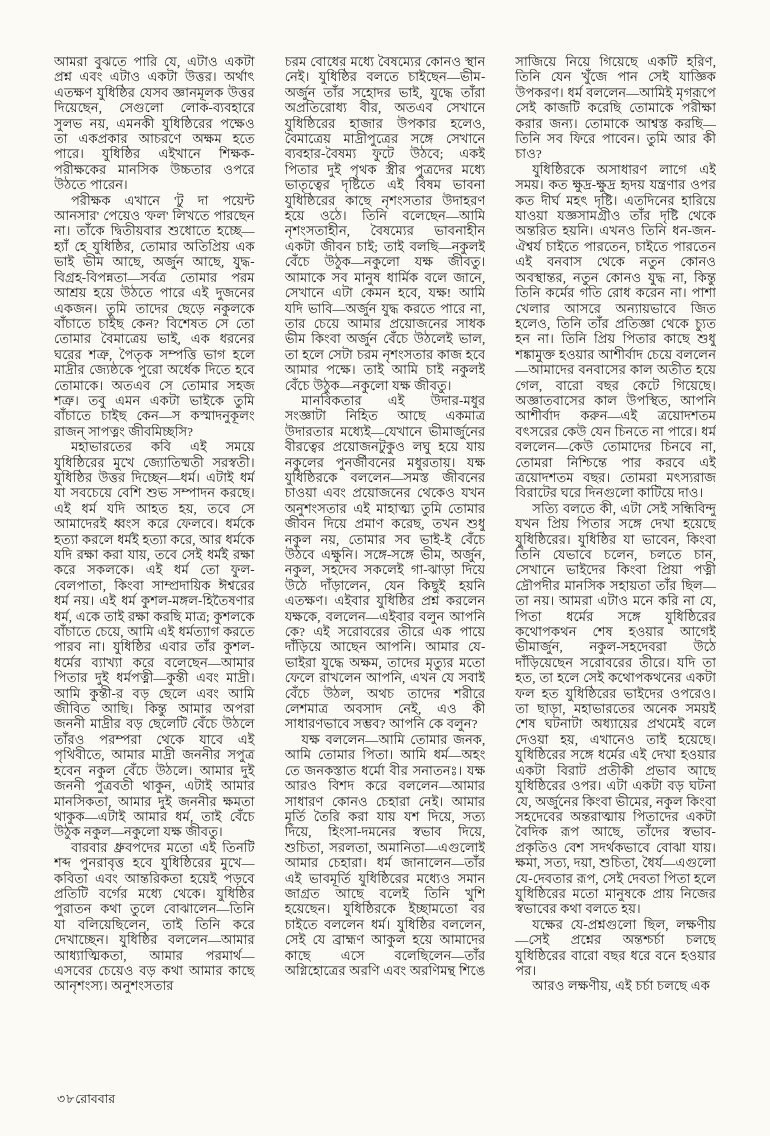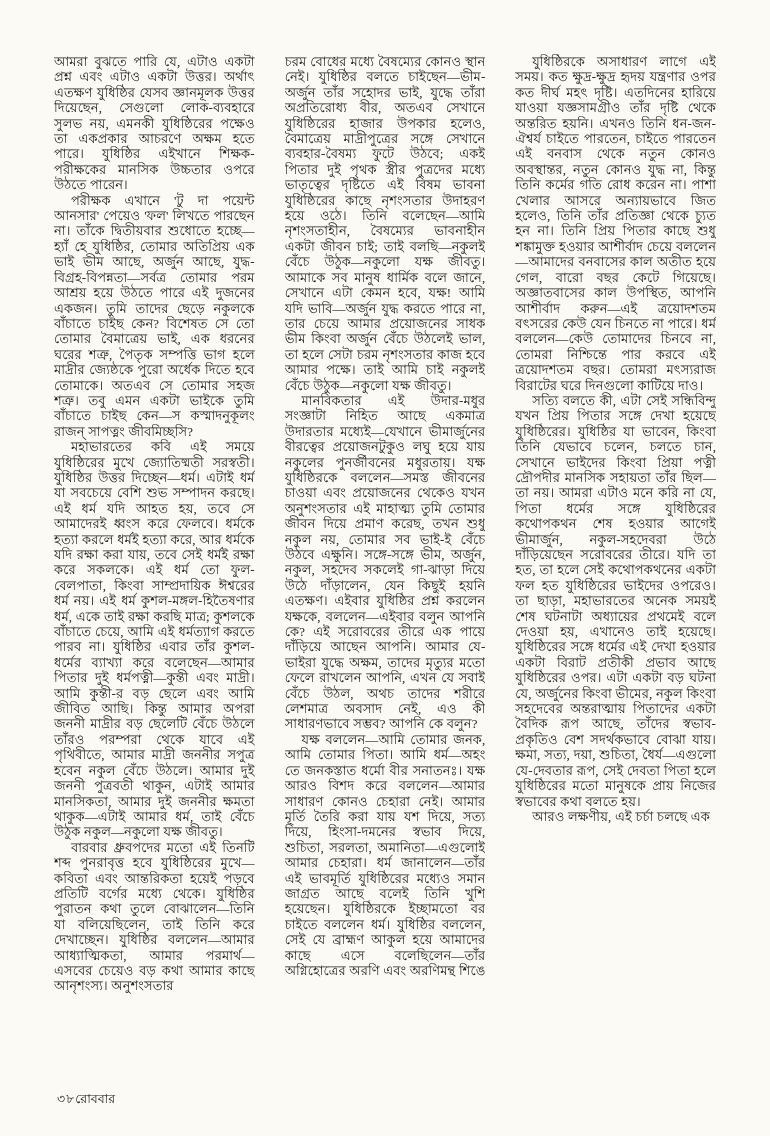--- a/index.html
+++ b/index.html
@@ -70,22 +70,24 @@
         <p class="para">পরীক্ষক এখানে 'টু দা পয়েন্ট আনসার' পেয়েও 'ফল' লিখতে পারছেন না। তাঁকে দ্বিতীয়বার শুধোতে হচ্ছে—হ্যাঁ হে যুধিষ্ঠির, তোমার অতিপ্রিয় এক ভাই ভীম আছে, অর্জুন আছে, যুদ্ধ-বিগ্রহ-বিপন্নতা—সর্বত্র তোমার পরম আশ্রয় হয়ে উঠতে পারে এই দুজনের একজন। তুমি তাদের ছেড়ে নকুলকে বাঁচাতে চাইছ কেন? বিশেষত সে তো তোমার বৈমাত্রেয় ভাই, এক ধরনের ঘরের শত্রু, পৈতৃক সম্পত্তি ভাগ হলে মাদ্রীর জ্যেষ্ঠকে পুরো অর্ধেক দিতে হবে তোমাকে। অতএব সে তোমার সহজ শত্রু। তবু এমন একটা ভাইকে তুমি বাঁচাতে চাইছ কেন—স কস্মাদনুকূলং রাজন্ সাপত্নং জীবমিচ্ছসি?</p>
         <p class="para">মহাভারতের কবি এই সময়ে যুধিষ্ঠিরের মুখে জ্যোতিষ্মতী সরস্বতী। যুধিষ্ঠির উত্তর দিচ্ছেন—ধর্ম। এটাই ধর্ম যা সবচেয়ে বেশি শুভ সম্পাদন করছে। এই ধর্ম যদি আহত হয়, তবে সে আমাদেরই ধ্বংস করে ফেলবে। ধর্মকে হত্যা করলে ধর্মই হত্যা করে, আর ধর্মকে যদি রক্ষা করা যায়, তবে সেই ধর্মই রক্ষা করে সকলকে। এই ধর্ম তো ফুল-বেলপাতা, কিংবা সাম্প্রদায়িক ঈশ্বরের ধর্ম নয়। এই ধর্ম কুশল-মঙ্গল-হিতৈষণার ধর্ম, একে তাই রক্ষা করছি মাত্র; কুশলকে বাঁচাতে চেয়ে, আমি এই ধর্মত্যাগ করতে পারব না। যুধিষ্ঠির এবার তাঁর কুশল-ধর্মের ব্যাখ্যা করে বলেছেন—আমার পিতার দুই ধর্মপত্নী—কুন্তী এবং মাদ্রী। আমি কুন্তী-র বড় ছেলে এবং আমি জীবিত আছি। কিন্তু আমার অপরা জননী মাদ্রীর বড় ছেলেটি বেঁচে উঠলে তাঁরও পরম্পরা থেকে যাবে এই পৃথিবীতে, আমার মাদ্রী জননীর সপুত্র হবেন নকুল বেঁচে উঠলে। আমার দুই জননী পুত্রবতী থাকুন, এটাই আমার মানসিকতা, আমার দুই জননীর ক্ষমতা থাকুক—এটাই আমার ধর্ম, তাই বেঁচে উঠুক নকুল—নকুলো যক্ষ জীবতু।</p>
         <p class="para">বারবার ধ্রুবপদের মতো এই তিনটি শব্দ পুনরাবৃত্ত হবে যুধিষ্ঠিরের মুখে—কবিতা এবং আন্তরিকতা হয়েই পড়বে প্রতিটি বর্গের মধ্যে থেকে। যুধিষ্ঠির পুরাতন কথা তুলে বোঝালেন—তিনি যা বলিয়েছিলেন, তাই তিনি করে দেখাচ্ছেন। যুধিষ্ঠির বললেন—আমার আধ্যাত্মিকতা, আমার পরমার্থ—এসবের চেয়েও বড় কথা আমার কাছে আনৃশংস্য। অনুশংসতার</p>
       </div>
     <div class="column">
         <p class="para first">চরম বোধের মধ্যে বৈষম্যের কোনও স্থান নেই। যুধিষ্ঠির বলতে চাইছেন—ভীম-অর্জুন তাঁর সহোদর ভাই, যুদ্ধে তাঁরা অপ্রতিরোধ্য বীর, অতএব সেখানে যুধিষ্ঠিরের হাজার উপকার হলেও, বৈমাত্রেয় মাদ্রীপুত্রের সঙ্গে সেখানে ব্যবহার-বৈষম্য ফুটে উঠবে; একই পিতার দুই পৃথক স্ত্রীর পুত্রদের মধ্যে ভাতৃত্বের দৃষ্টিতে এই বিষম ভাবনা যুধিষ্ঠিরের কাছে নৃশংসতার উদাহরণ হয়ে ওঠে। তিনি বলেছেন—আমি নৃশংসতাহীন, বৈষম্যের ভাবনাহীন একটা জীবন চাই; তাই বলছি—নকুলই বেঁচে উঠুক—নকুলো যক্ষ জীবতু। আমাকে সব মানুষ ধার্মিক বলে জানে, সেখানে এটা কেমন হবে, যক্ষ! আমি যদি ভাবি—অর্জুন যুদ্ধ করতে পারে না, তার চেয়ে আমার প্রয়োজনের সাধক ভীম কিংবা অর্জুন বেঁচে উঠলেই ভাল, তা হলে সেটা চরম নৃশংসতার কাজ হবে আমার পক্ষে। তাই আমি চাই নকুলই বেঁচে উঠুক—নকুলো যক্ষ জীবতু।</p>
         <p class="para">মানবিকতার এই উদার-মধুর সংজ্ঞাটা নিহিত আছে একমাত্র উদারতার মধ্যেই—যেখানে ভীমার্জুনের বীরত্বের প্রয়োজনটুকুও লঘু হয়ে যায় নকুলের পুনর্জীবনের মধুরতায়। যক্ষ যুধিষ্ঠিরকে বললেন—সমস্ত জীবনের চাওয়া এবং প্রয়োজনের থেকেও যখন অনুশংসতার এই মাহাত্ম্য তুমি তোমার জীবন দিয়ে প্রমাণ করেছ, তখন শুধু নকুল নয়, তোমার সব ভাই-ই বেঁচে উঠবে এক্ষুনি। সঙ্গে-সঙ্গে ভীম, অর্জুন, নকুল, সহদেব সকলেই গা-ঝাড়া দিয়ে উঠে দাঁড়ালেন, যেন কিছুই হয়নি এতক্ষণ। এইবার যুধিষ্ঠির প্রশ্ন করলেন যক্ষকে, বললেন—এইবার বলুন আপনি কে? এই সরোবরের তীরে এক পায়ে দাঁড়িয়ে আছেন আপনি। আমার যে-ভাইরা যুদ্ধে অক্ষম, তাদের মৃত্যুর মতো ফেলে রাখলেন আপনি, এখন যে সবাই বেঁচে উঠল, অথচ তাদের শরীরে লেশমাত্র অবসাদ নেই, এও কী সাধারণভাবে সম্ভব? আপনি কে বলুন?</p>
         <p class="para">যক্ষ বললেন—আমি তোমার জনক, আমি তোমার পিতা। আমি ধর্ম—অহং তে জনকস্তাত ধর্মো বীর সনাতনঃ। যক্ষ আরও বিশদ করে বললেন—আমার সাধারণ কোনও চেহারা নেই। আমার মূর্তি তৈরি করা যায় যশ দিয়ে, সত্য দিয়ে, হিংসা-দমনের স্বভাব দিয়ে, শুচিতা, সরলতা, অমানিতা—এগুলোই আমার চেহারা। ধর্ম জানালেন—তাঁর এই ভাবমূর্তি যুধিষ্ঠিরের মধ্যেও সমান জাগ্রত আছে বলেই তিনি খুশি হয়েছেন। যুধিষ্ঠিরকে ইচ্ছামতো বর চাইতে বললেন ধর্ম। যুধিষ্ঠির বললেন, সেই যে ব্রাহ্মণ আকুল হয়ে আমাদের কাছে এসে বলেছিলেন—তাঁর অগ্নিহোত্রের অরণি এবং অরণিমন্থ শিঙে</p>
       </div>
     <div class="column">
+        <p class="para first">সাজিয়ে নিয়ে গিয়েছে একটি হরিণ, তিনি যেন খুঁজে পান সেই যাজ্ঞিক উপকরণ। ধর্ম বললেন—আমিই মৃগরূপে সেই কাজটি করেছি তোমাকে পরীক্ষা করার জন্য। তোমাকে আশ্বস্ত করছি—তিনি সব ফিরে পাবেন। তুমি আর কী চাও?</p>
         <p class="para">যুধিষ্ঠিরকে অসাধারণ লাগে এই সময়। কত ক্ষুদ্র-ক্ষুদ্র হৃদয় যন্ত্রণার ওপর কত দীর্ঘ মহৎ দৃষ্টি। এতদিনের হারিয়ে যাওয়া যজ্ঞসামগ্রীও তাঁর দৃষ্টি থেকে অন্তরিত হয়নি। এখনও তিনি ধন-জন-ঐশ্বর্য চাইতে পারতেন, চাইতে পারতেন এই বনবাস থেকে নতুন কোনও অবস্থান্তর, নতুন কোনও যুদ্ধ না, কিন্তু তিনি কর্মের গতি রোধ করেন না। পাশা খেলার আসরে অন্যায়ভাবে জিত হলেও, তিনি তাঁর প্রতিজ্ঞা থেকে চ্যুত হন না। তিনি প্রিয় পিতার কাছে শুধু শঙ্কামুক্ত হওয়ার আশীর্বাদ চেয়ে বললেন—আমাদের বনবাসের কাল অতীত হয়ে গেল, বারো বছর কেটে গিয়েছে। অজ্ঞাতবাসের কাল উপস্থিত, আপনি আশীর্বাদ করুন—এই ত্রয়োদশতম বৎসরের কেউ যেন চিনতে না পারে। ধর্ম বললেন—কেউ তোমাদের চিনবে না, তোমরা নিশ্চিন্তে পার করবে এই ত্রয়োদশতম বছর। তোমরা মৎস্যরাজ বিরাটের ঘরে দিনগুলো কাটিয়ে দাও।</p>
         <p class="para">সত্যি বলতে কী, এটা সেই সন্ধিবিন্দু যখন প্রিয় পিতার সঙ্গে দেখা হয়েছে যুধিষ্ঠিরের। যুধিষ্ঠির যা ভাবেন, কিংবা তিনি যেভাবে চলেন, চলতে চান, সেখানে ভাইদের কিংবা প্রিয়া পত্নী দ্রৌপদীর মানসিক সহায়তা তাঁর ছিল—তা নয়। আমরা এটাও মনে করি না যে, পিতা ধর্মের সঙ্গে যুধিষ্ঠিরের কথোপকথন শেষ হওয়ার আগেই ভীমার্জুন, নকুল-সহদেবরা উঠে দাঁড়িয়েছেন সরোবরের তীরে। যদি তা হত, তা হলে সেই কথোপকথনের একটা ফল হত যুধিষ্ঠিরের ভাইদের ওপরেও। তা ছাড়া, মহাভারতের অনেক সময়ই শেষ ঘটনাটা অধ্যায়ের প্রথমেই বলে দেওয়া হয়, এখানেও তাই হয়েছে। যুধিষ্ঠিরের সঙ্গে ধর্মের এই দেখা হওয়ার একটা বিরাট প্রতীকী প্রভাব আছে যুধিষ্ঠিরের ওপর। এটা একটা বড় ঘটনা যে, অর্জুনের কিংবা ভীমের, নকুল কিংবা সহদেবের অন্তরাত্মায় পিতাদের একটা বৈদিক রূপ আছে, তাঁদের স্বভাব-প্রকৃতিও বেশ সদর্থকভাবে বোঝা যায়। ক্ষমা, সত্য, দয়া, শুচিতা, ধৈর্য—এগুলো যে-দেবতার রূপ, সেই দেবতা পিতা হলে যুধিষ্ঠিরের মতো মানুষকে প্রায় নিজের স্বভাবের কথা বলতে হয়।</p>
+        <p class="para">যক্ষের যে-প্রশ্নগুলো ছিল, লক্ষণীয়—সেই প্রশ্নের অন্তশ্চর্চা চলছে যুধিষ্ঠিরের বারো বছর ধরে বনে হওয়ার পর।</p>
         <p class="para">আরও লক্ষণীয়, এই চর্চা চলছে এক</p>
       </div>
   </div>
 
   <div class="footer">
     <span class="pageno">৩৮</span>
     <span class="magname">রোববার</span>
   </div>
 
 </div>

